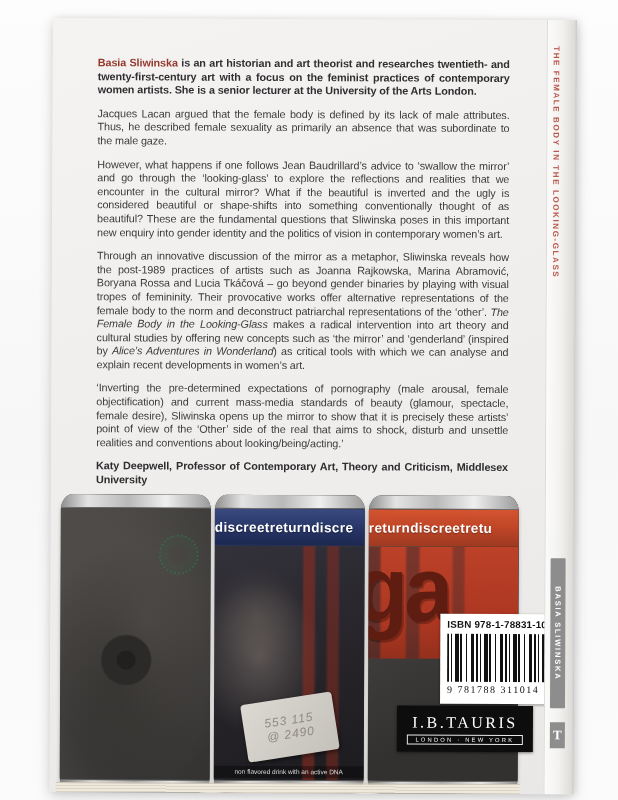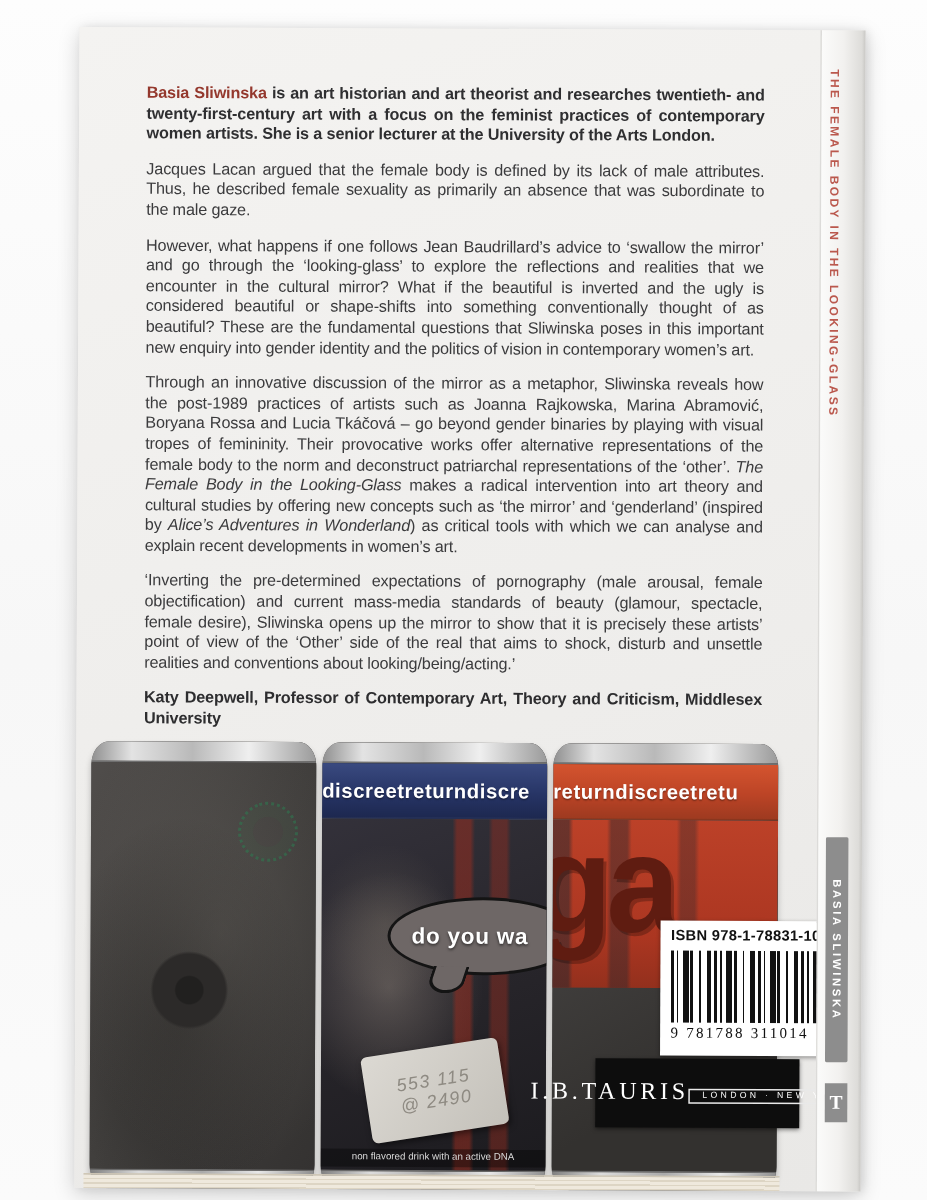--- a/index.html
+++ b/index.html
@@ -137,21 +137,21 @@
       #111 8px 12px,#fff 12px 13px,#111 13px 15px,#fff 15px 19px,
       #111 19px 20px,#fff 20px 24px,#111 24px 27px,#fff 27px 29px);
   }
   .barcode-number{
     margin-top:2px;font-family:Liberation Serif, serif;
     font-size:10px;color:#111;letter-spacing:1.5px;white-space:nowrap;
   }
   .publisher-box{
     position:absolute;left:347px;top:686px;width:136px;height:46px;
     background:#0d0d0d;box-shadow:0 1px 3px rgba(0,0,0,0.5);
-    display:flex;flex-direction:row;align-items:center;justify-content:center;
+    display:flex;flex-direction:column;align-items:center;justify-content:center;
     z-index:5;
   }
   .publisher-name{
     font-family:"Liberation Serif",serif;color:#fff;
     font-size:16px;letter-spacing:2.5px;white-space:nowrap;
   }
   .publisher-cities{
     margin-top:3px;border:1px solid #e9e9e9;padding:1px 8px;
     color:#fff;font-size:5.8px;letter-spacing:2.2px;white-space:nowrap;
   }
@@ -211,21 +211,20 @@
       <div class="can-body body1">
         <div class="stamp"></div>
       </div>
       <div class="can-bottom"></div>
     </div>
 
     <div class="can can2">
       <div class="can-lid"></div>
       <div class="can-band band-blue">discreetreturndiscre</div>
       <div class="can-body body2">
-        <div class="bubble">do you wa</div>
         <div class="price-tag">
           <span>553 115</span>
           <span>@ 2490</span>
         </div>
         <div class="can-footer">non flavored drink with an active DNA</div>
       </div>
       <div class="can-bottom"></div>
     </div>
 
     <div class="can can3">

